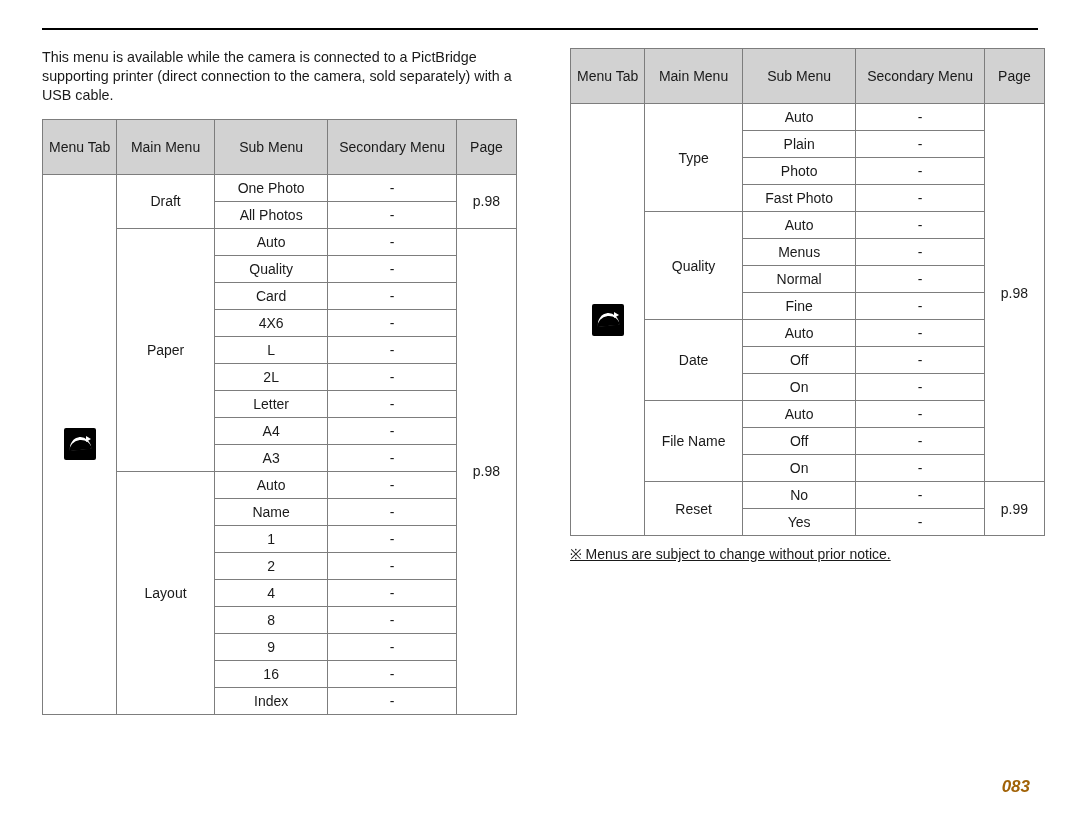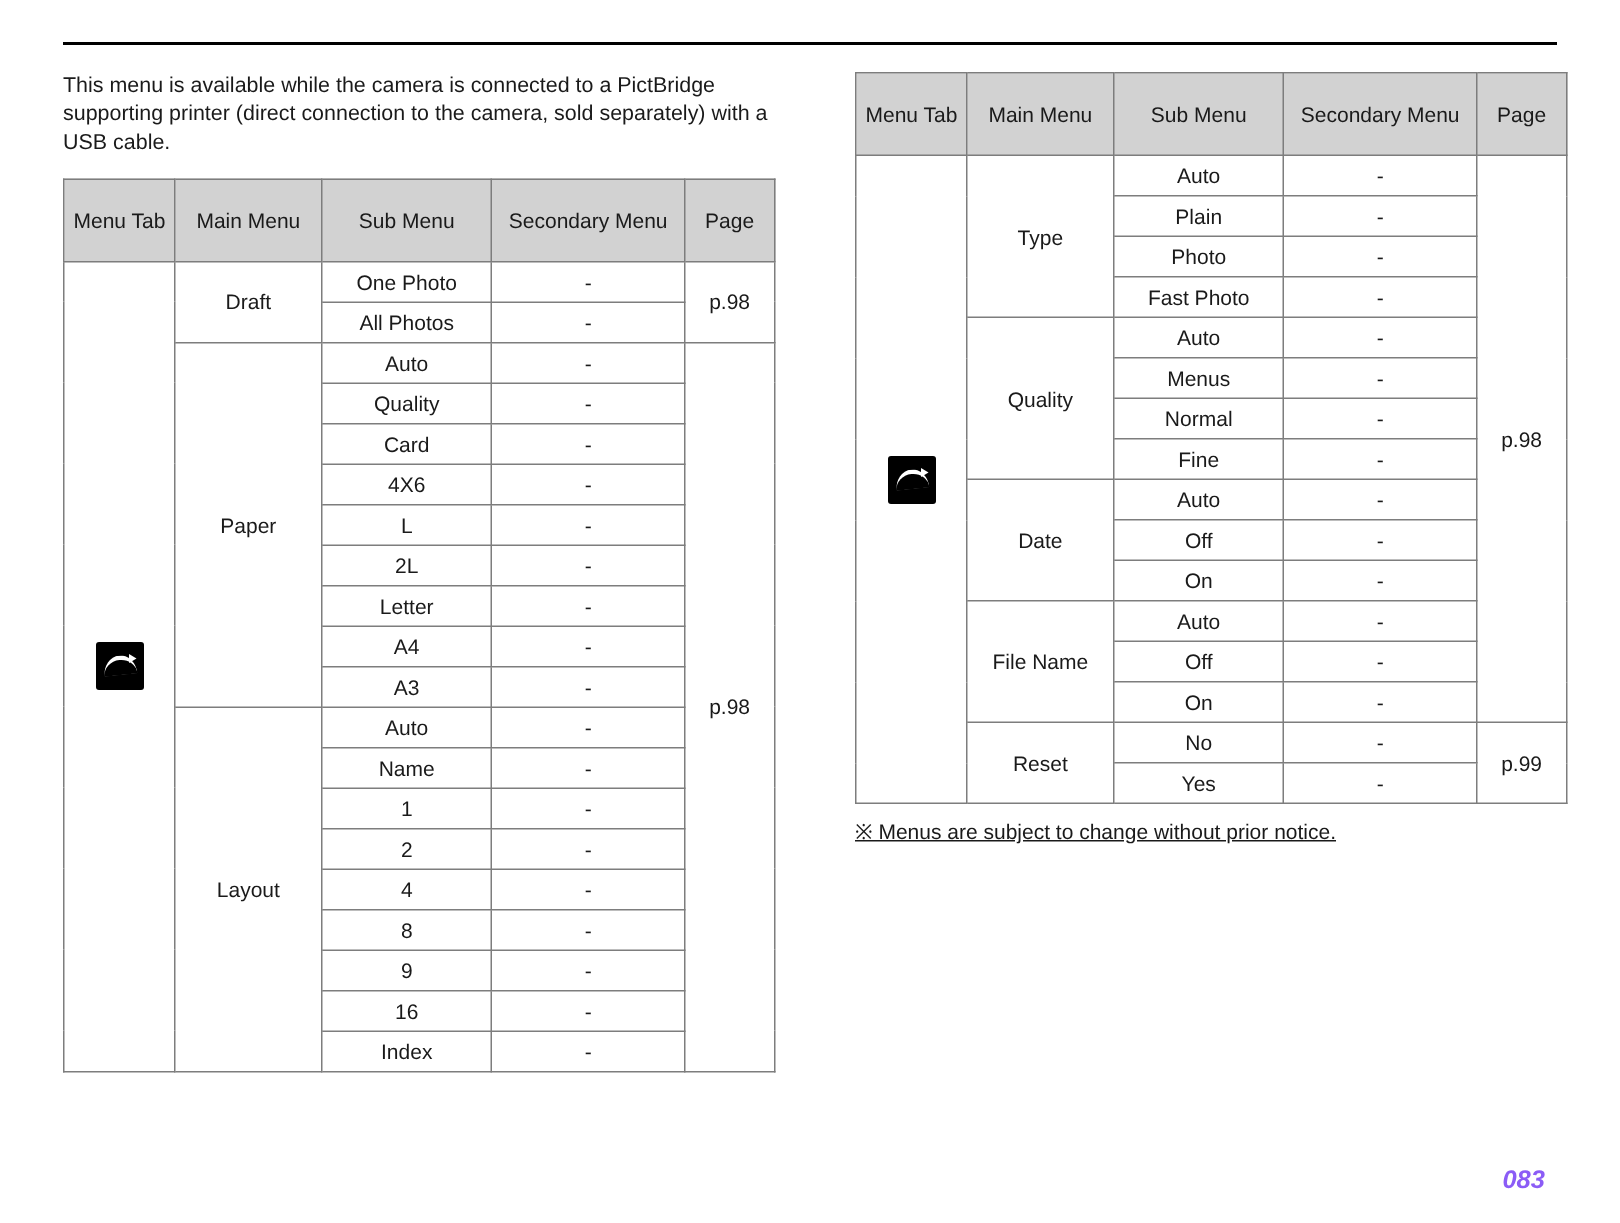--- a/index.html
+++ b/index.html
@@ -108,21 +108,21 @@
   .c-page{width:54px;}
 
   
   .pageno{
     position:absolute;
     right:50px;
     bottom:18px;
     font-style:italic;
     font-weight:bold;
     font-size:17px;
-    color:#8b5cf6;
+    color:#a16207;
   }
 </style>
 </head>
 <body>
 
 <div class="page">
   <hr class="hr">
 
   <div class="cols">
 

